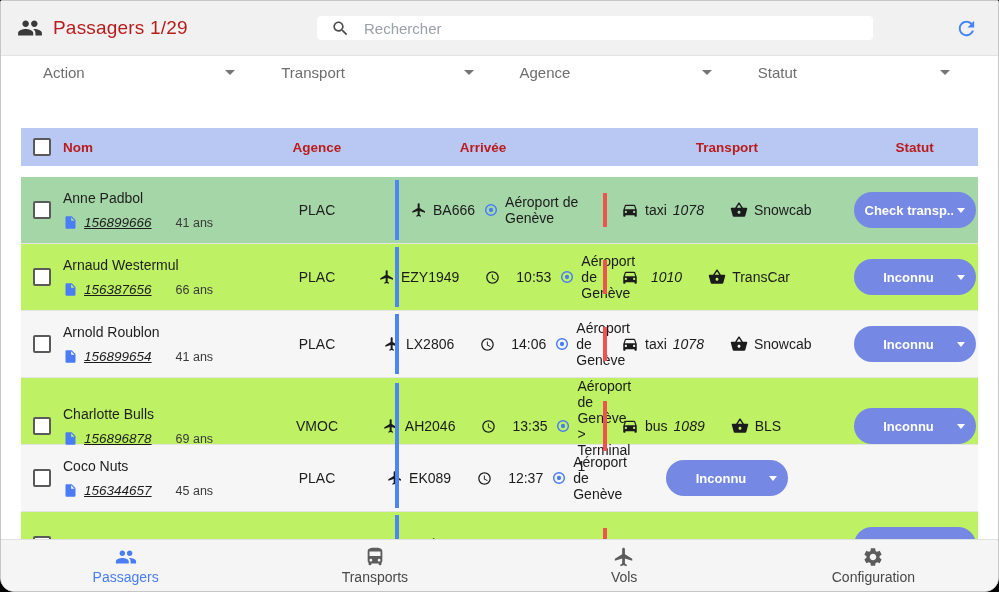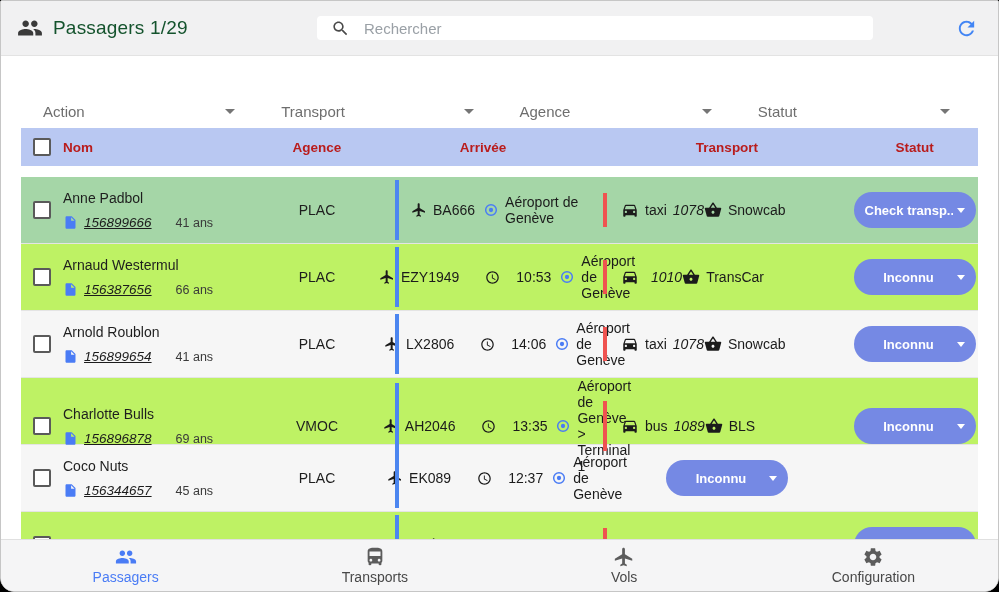--- a/index.html
+++ b/index.html
@@ -8,31 +8,31 @@
   .screen {
     width: 999px; height: 592px; background:#fff; overflow:hidden;
     position:relative; border:1px solid #c6c6c6; border-radius: 2px 2px 14px 14px;
     display:flex; flex-direction:column;
   }
   
   .topbar { height:55px; flex:0 0 55px; background:#f1f1f2; border-bottom:1px solid #e3e3e3;
     display:flex; align-items:center; padding:0 16px; }
   .title-wrap { display:flex; align-items:center; gap:10px; width:300px; }
   .title-wrap svg { width:26px; height:26px; color:#3a3a3a; }
-  .page-title { font-size:19px; font-weight:500; color:#14532d; letter-spacing:.2px; }
+  .page-title { font-size:19px; font-weight:500; color:#b91c1c; letter-spacing:.2px; }
   .search { flex:0 0 556px; height:24px; background:#fff; border-radius:4px;
     display:flex; align-items:center; padding:0 14px; gap:14px; }
   .search svg { width:19px; height:19px; color:#4a4a4a; flex:0 0 auto; }
   .search input { border:none; outline:none; background:transparent; font-size:15px;
     color:#333; width:100%; font-family:inherit; }
   .search input::placeholder { color:#9aa0a6; }
   .refresh-btn { margin-left:auto; background:none; border:none; cursor:pointer; padding:4px; }
   .refresh-btn svg { width:23px; height:23px; color:#4285f4; display:block; }
   
-  .filters { height:72px; flex:0 0 72px; background:#fff; display:flex; align-items:flex-end; padding:0 22px; }
+  .filters { height:72px; flex:0 0 72px; background:#fff; display:flex; align-items:flex-start; padding:0 22px; }
   .filter { flex:1; display:flex; align-items:center; justify-content:space-between;
     padding:8px 26px 8px 20px; cursor:pointer; }
   .filter .flabel { font-size:15px; color:#6e6e6e; }
   .caret { width:0; height:0; border-left:5px solid transparent; border-right:5px solid transparent;
     border-top:5px solid #757575; }
   
   .table { margin:0 20px; flex:1; display:flex; flex-direction:column; min-height:0; }
   .grid-row { display:grid; grid-template-columns: 42px 208px 92px 240px 248px 1fr; align-items:center; }
   .thead { height:38px; flex:0 0 38px; background:#b9c8f2; font-weight:700; font-size:13.5px;
     color:#b91c1c; margin-bottom:11px; }
@@ -57,21 +57,21 @@
   
   .arrival { position:relative; height:100%; display:flex; flex-direction:row;
     justify-content:center; gap:8px; padding-left:16px;margin-left:32px; }
   .arrival::before { content:''; position:absolute; left:0; top:5%; bottom:5%; width:4px; background:#4c86f0; }
   .arr-line { display:flex; align-items:center; gap:6px; font-size:14px; color:#1b1b1b; }
   .arr-line svg { width:16px; height:16px; color:#1b1b1b; flex:0 0 auto; }
   .arr-line svg.blue { color:#4a7cf5; }
   .time-group { display:flex; align-items:center; gap:16px; margin-left:20px; }
   .time-group svg { width:15px; height:15px; }
   
-  .transport { position:relative; height:100%; display:flex; align-items:center; padding-left:18px; }
+  .transport { position:relative; height:100%; display:flex; align-items:center; gap:26px; padding-left:18px; }
   .transport::before { content:''; position:absolute; left:0; top:24%; bottom:24%; width:4px; background:#ef5350; }
   .tgroup { display:flex; align-items:center; gap:6px; font-size:14px; color:#1b1b1b; }
   .tgroup svg { width:18px; height:18px; color:#1b1b1b; }
   .tnum { font-style:italic; }
   
   .status { display:flex; justify-content:center; }
   .status-btn { width:122px; height:36px; background:#7589e4; border:none; border-radius:18px;
     color:#fff; font-weight:700; font-size:13px; display:flex; align-items:center;
     padding:0 11px; cursor:pointer; font-family:inherit; }
   .status-btn .slabel { flex:1; text-align:center; white-space:nowrap; overflow:hidden; }

